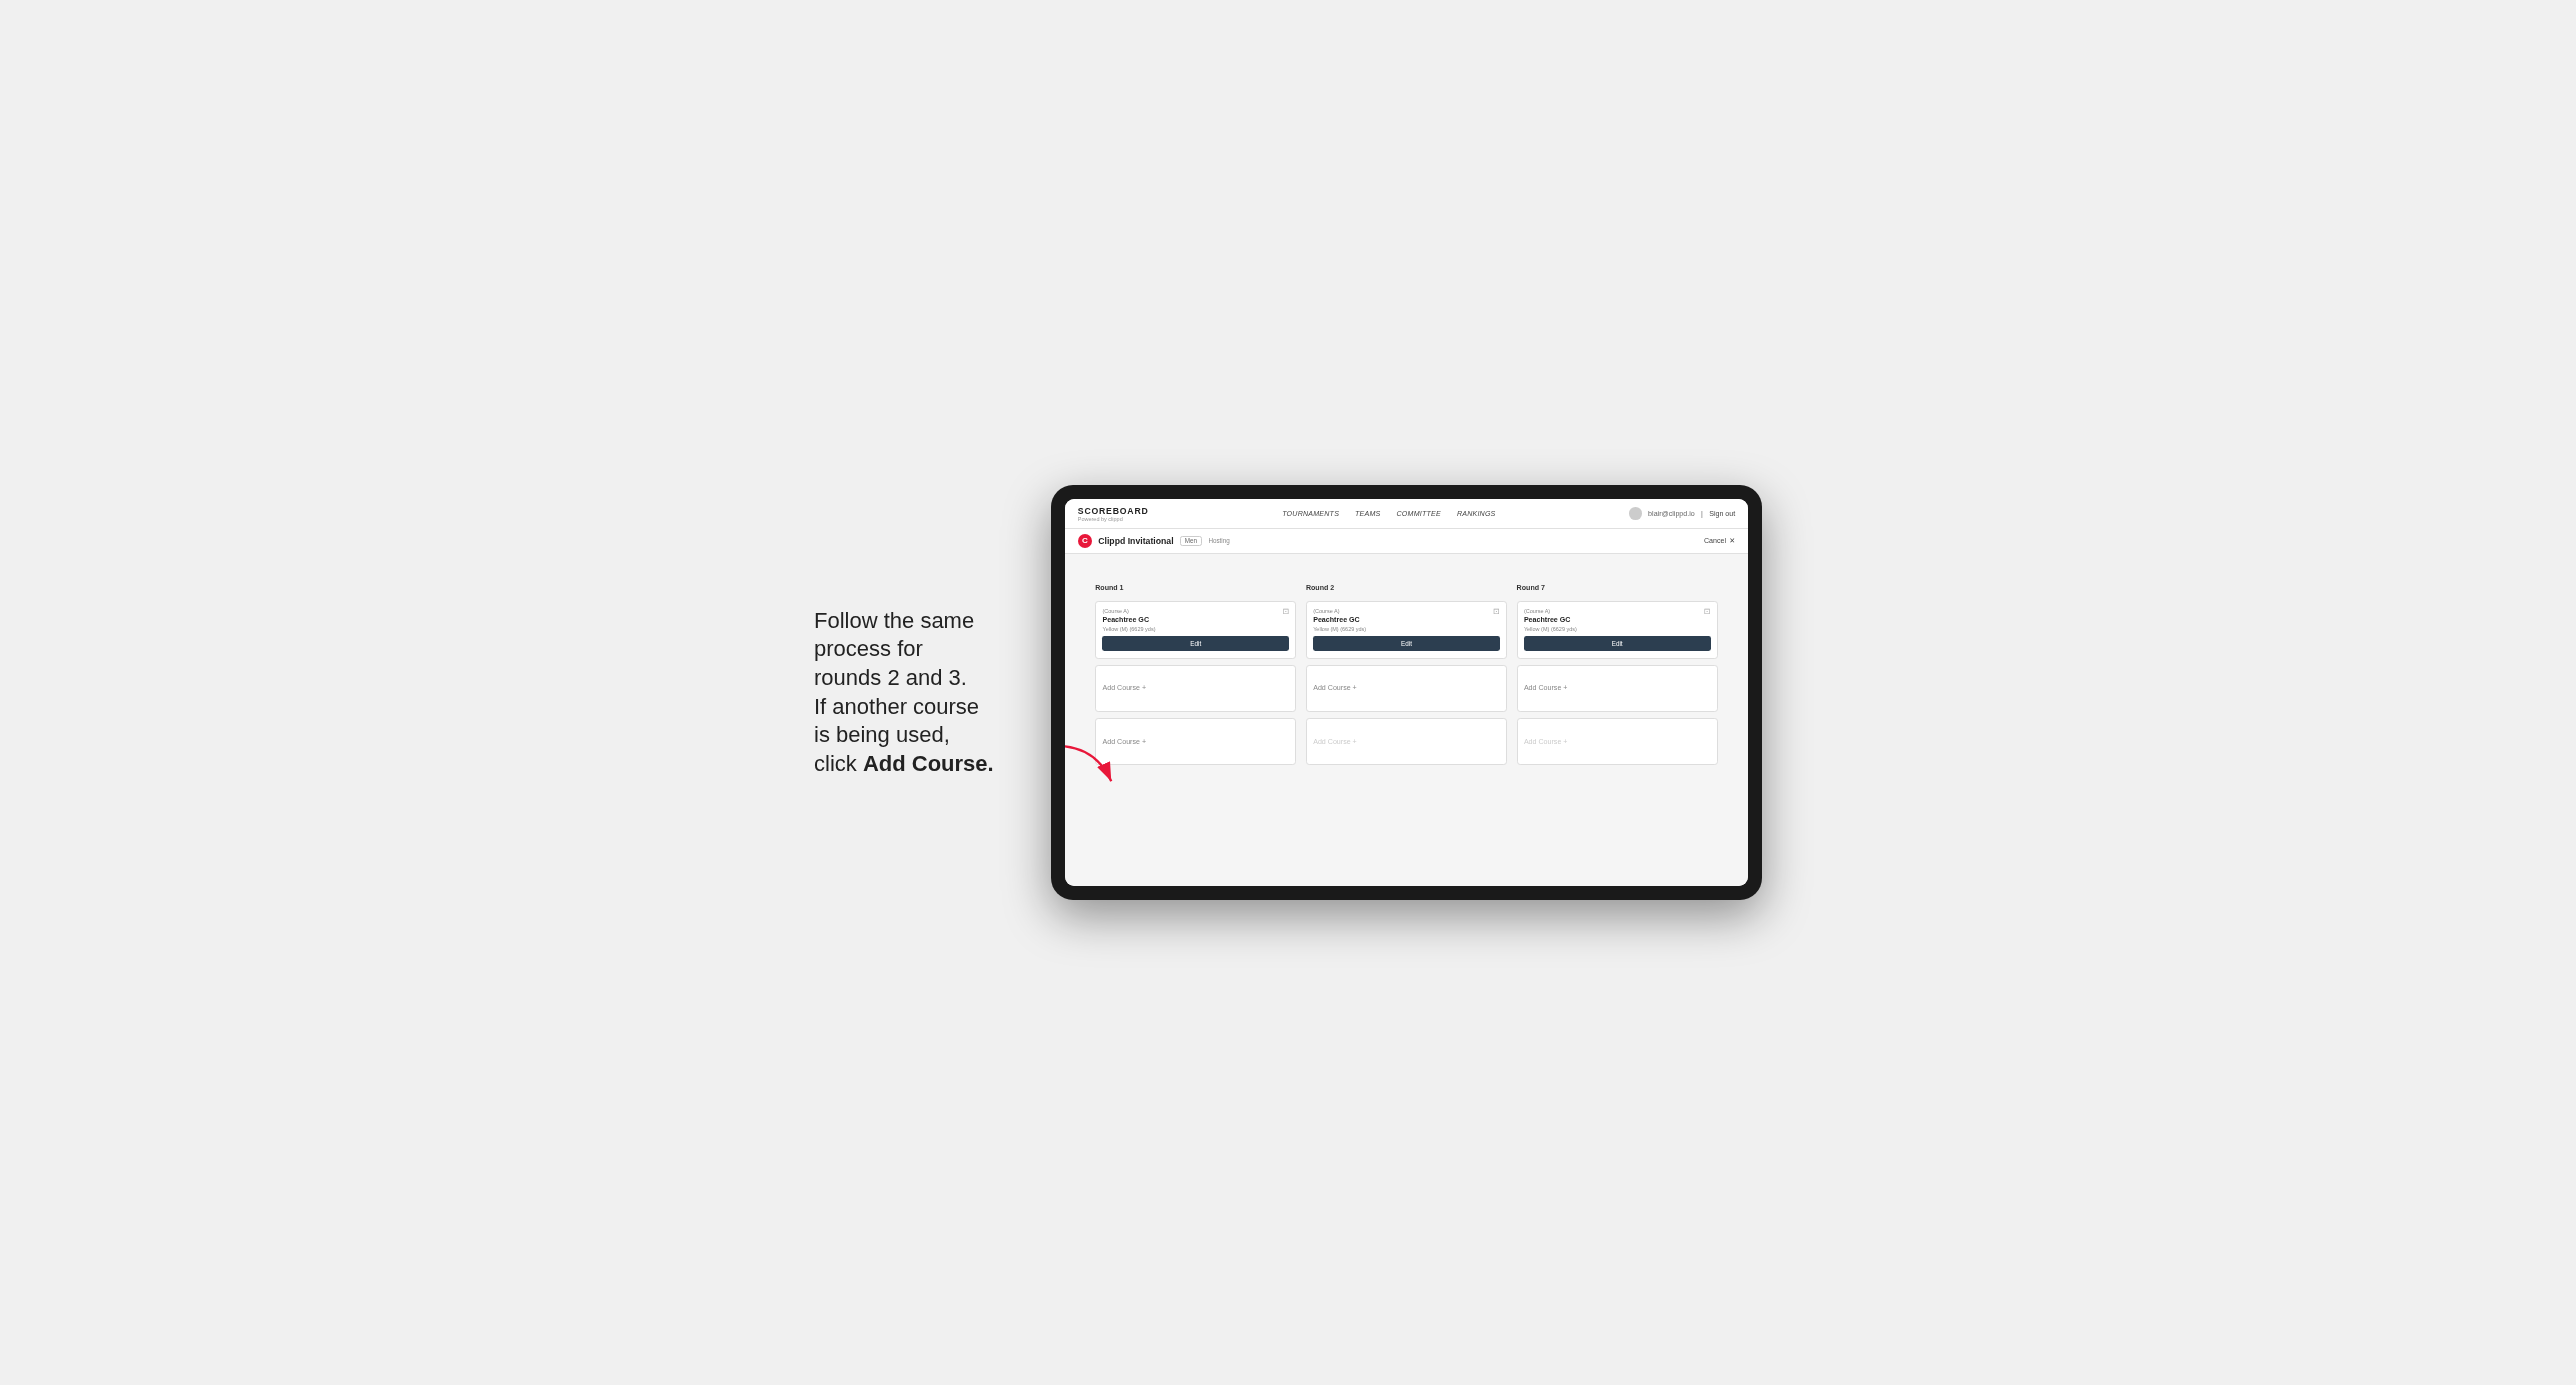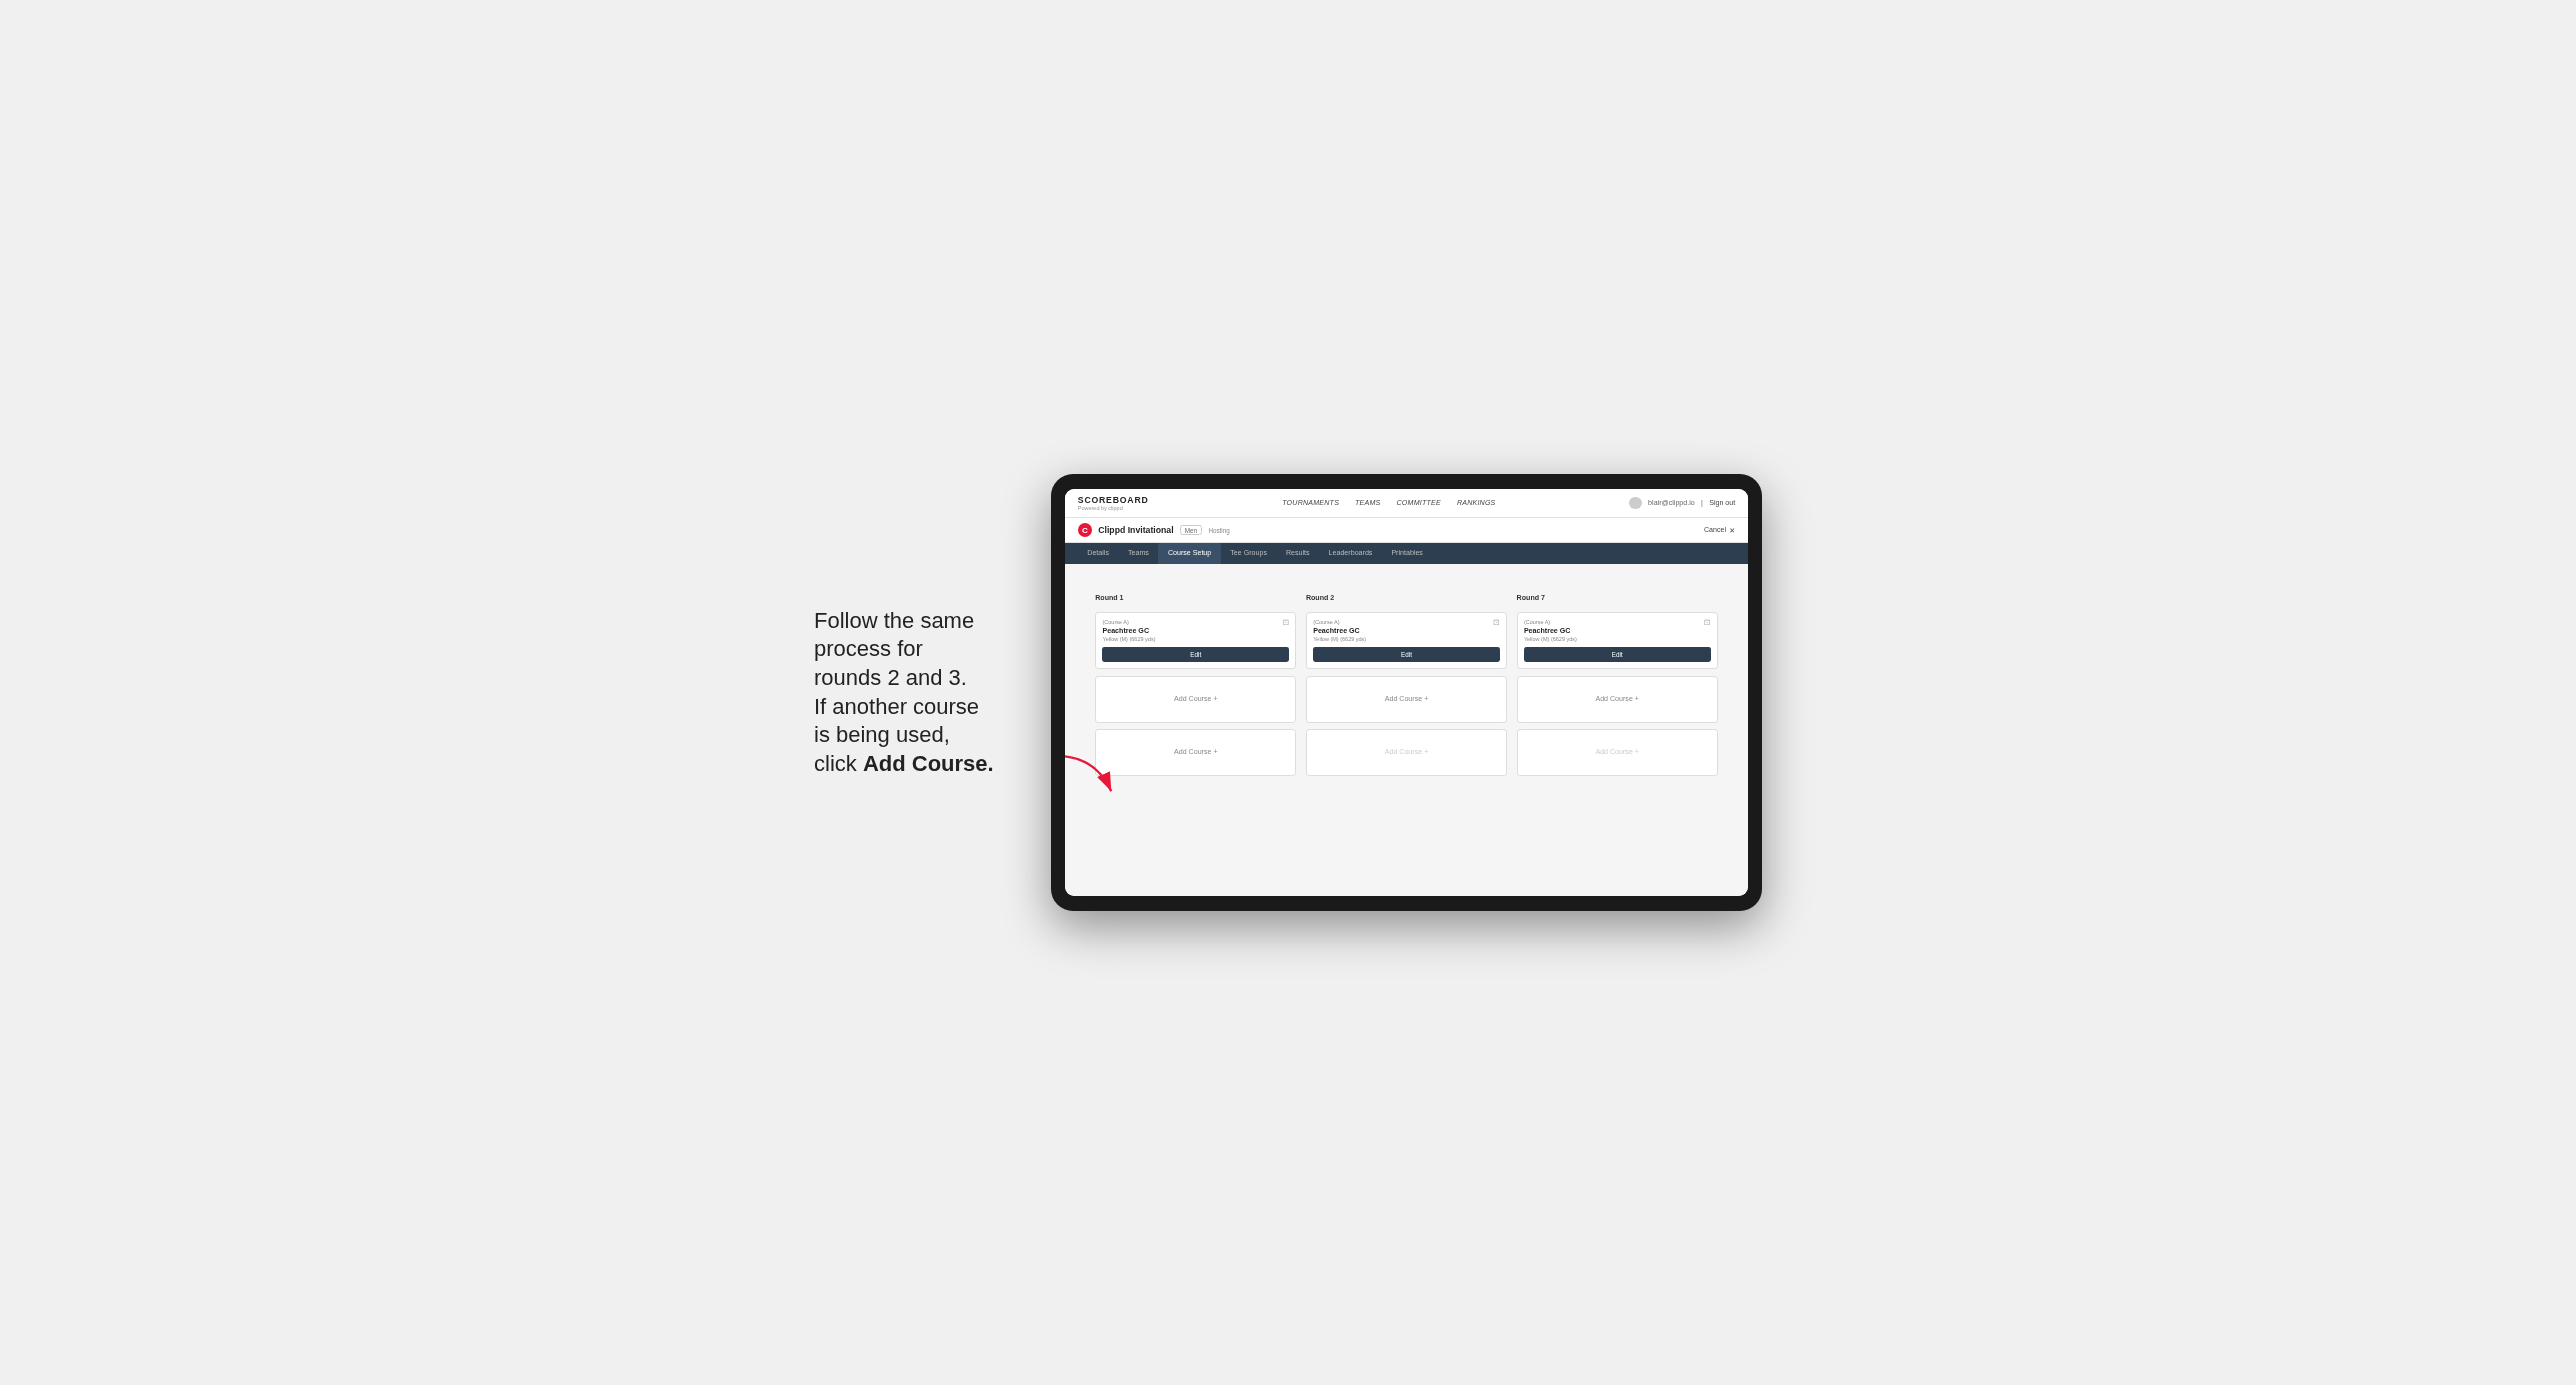--- a/index.html
+++ b/index.html
@@ -264,21 +264,21 @@
       line-height: 1;
     }
 
     .add-course-card {
       background: #fff;
       border: 0.8px solid #ddd;
       border-radius: 3.2px;
       padding: 12.6px 6.3px;
       display: flex;
       align-items: center;
-      justify-content: center;
+      justify-content: flex-start;
       cursor: pointer;
       min-height: 47px;
     }
 
     .add-course-text {
       font-size: 7.1px;
       color: #888;
     }
 
     .add-course-text.muted {
@@ -339,29 +339,20 @@
           <span class="tournament-name">Clippd Invitational</span>
           <span class="tournament-badge">Men</span>
           <span class="hosting-badge">Hosting</span>
         </div>
         <div class="cancel-btn">
           <span>Cancel</span>
           <span>✕</span>
         </div>
       </div>
 
-      <div class="tab-bar">
-        <div class="tab-item">Details</div>
-        <div class="tab-item">Teams</div>
-        <div class="tab-item active">Course Setup</div>
-        <div class="tab-item">Tee Groups</div>
-        <div class="tab-item">Results</div>
-        <div class="tab-item">Leaderboards</div>
-        <div class="tab-item">Printables</div>
-      </div>
 
       <div class="main-content">
         <div class="rounds-grid">
 
           <div class="round-column annotation-container">
             <div class="round-title">Round 1</div>
             <div class="course-card">
               <div class="course-card-header">
                 <div>
                   <div class="course-label">(Course A)</div>

